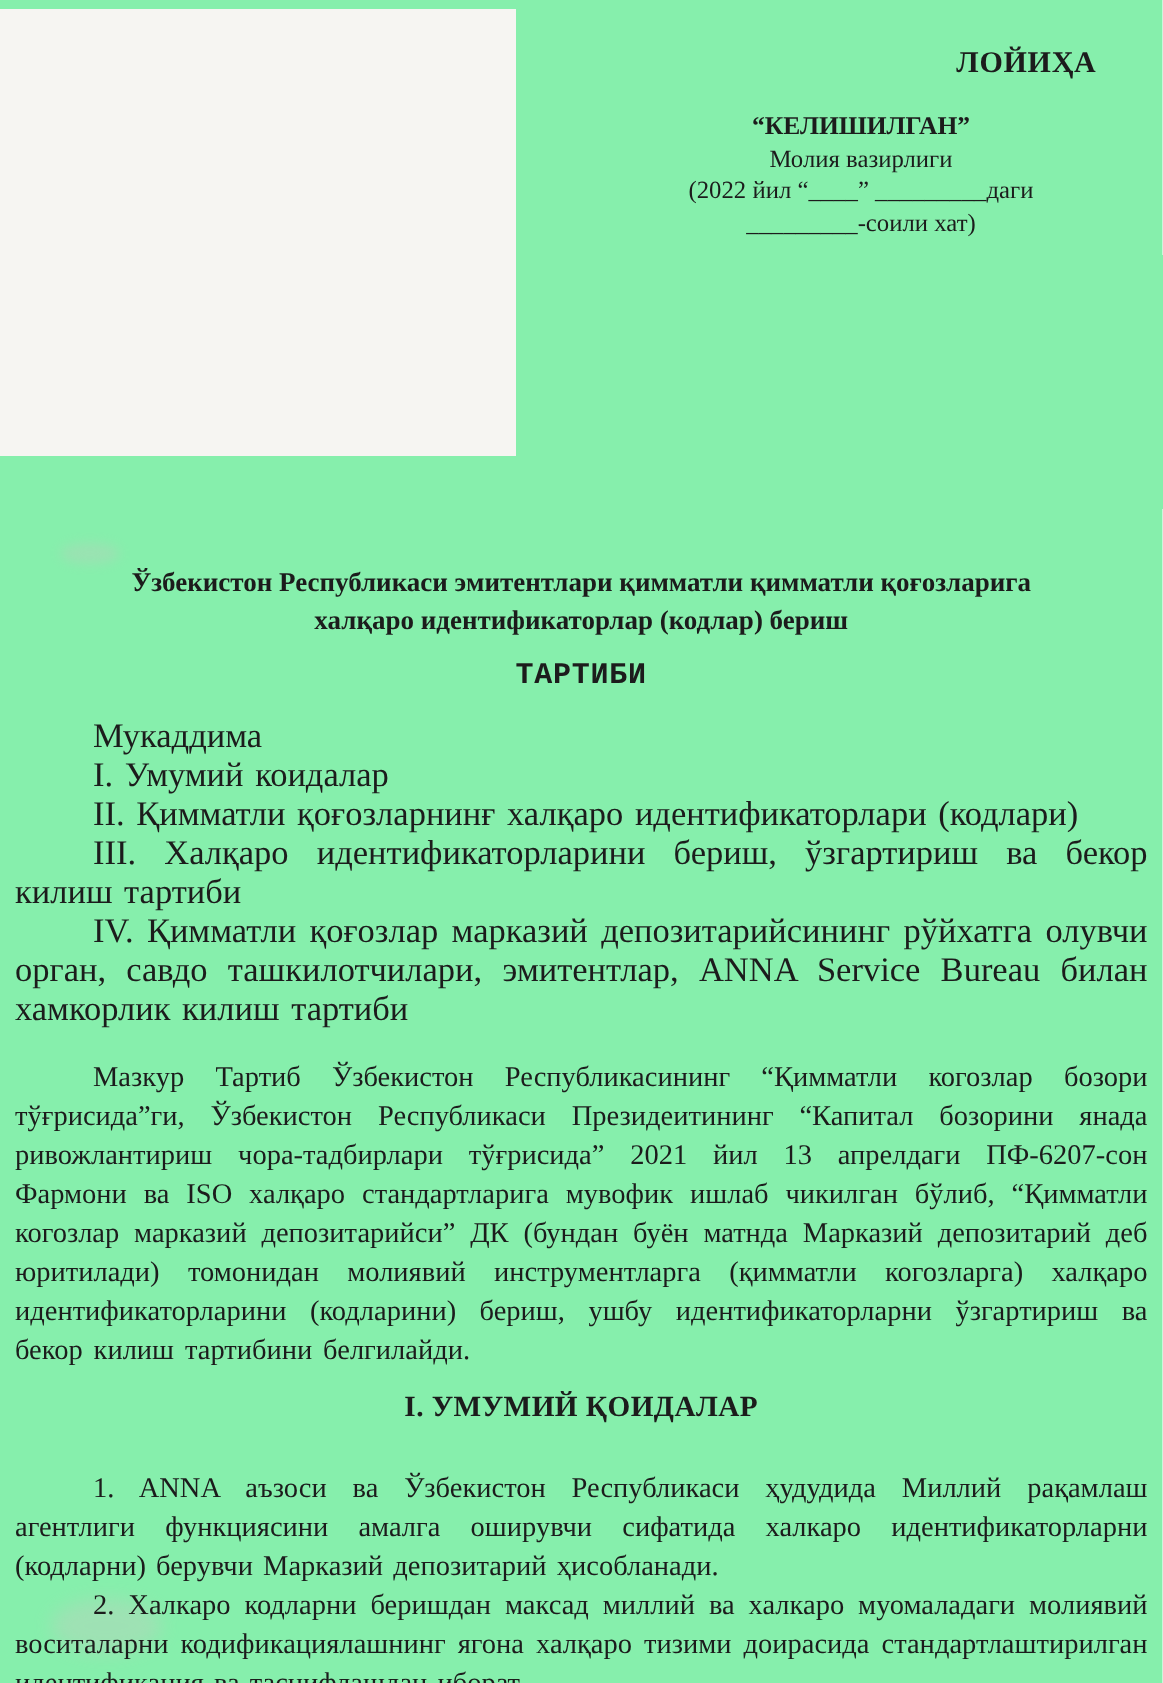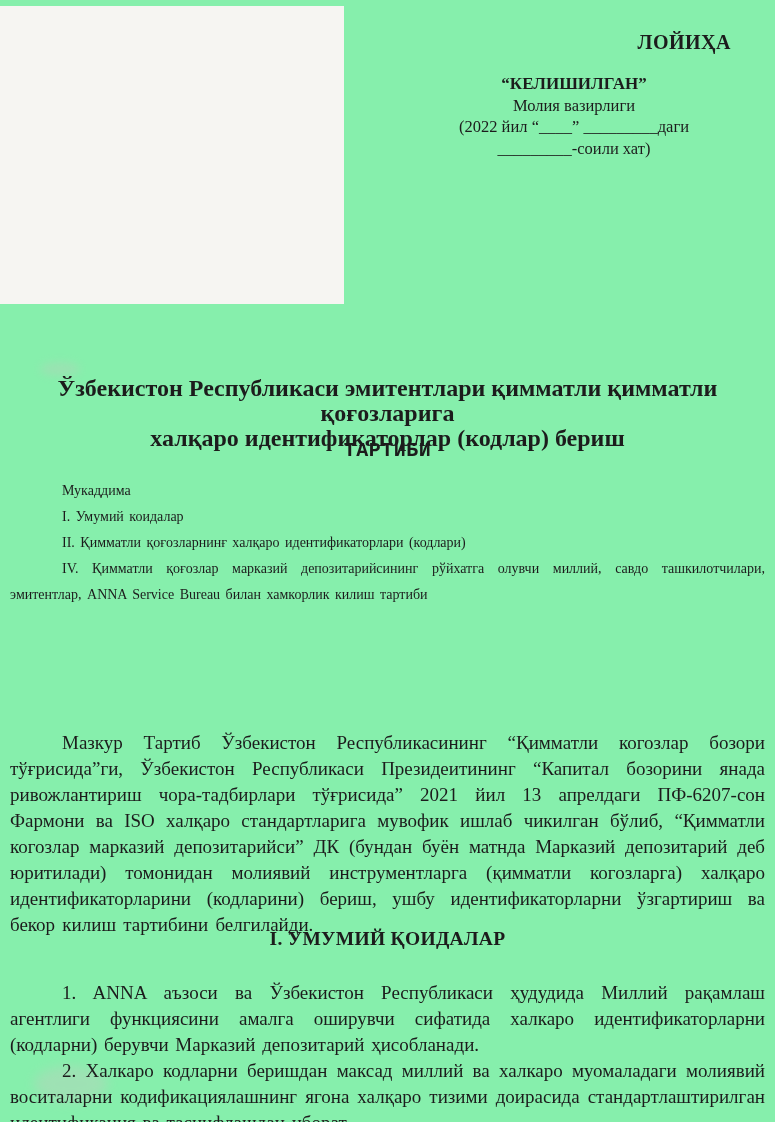--- a/index.html
+++ b/index.html
@@ -37,37 +37,37 @@
   }
 
   .approval-block {
     position: absolute; top: 73px; left: 390px; width: 368px;
     text-align: center; font-size: 16.5px; line-height: 21.5px;
   }
   .approval-agreed { font-weight: 700; font-size: 17px; }
 
   .title-block {
     position: absolute; top: 376px; left: 10px; width: 755px;
-    text-align: center; font-weight: 700; font-size: 24px; line-height: 25px;
+    text-align: center; font-weight: 700; font-size: 18px; line-height: 25px;
   }
 
   .subtitle {
     position: absolute; top: 439px; left: 10px; width: 755px;
     text-align: center; font-weight: 700; font-size: 20px; letter-spacing: .5px; font-family: Liberation Mono, monospace;
   }
 
   .toc-block {
     position: absolute; top: 478px; left: 10px; width: 755px;
-    font-size: 14px; line-height: 26px;
+    font-size: 23px; line-height: 26px;
   }
   .toc-block p { text-indent: 52px; text-align: justify; word-spacing: 2px; }
 
   .preamble-block {
     position: absolute; top: 706px; left: 10px; width: 755px;
-    font-size: 19px; line-height: 26px; margin-top: 24px;
+    font-size: 19px; line-height: 26px;
   }
   .preamble-block p { text-indent: 52px; text-align: justify; word-spacing: 2.5px; }
 
   .section-heading {
     position: absolute; top: 928px; left: 10px; width: 755px;
     text-align: center; font-weight: 700; font-size: 19.5px; letter-spacing: .3px;
   }
 
   .clauses-block {
     position: absolute; top: 980px; left: 10px; width: 755px;
@@ -97,21 +97,22 @@
     <p>Ўзбекистон Республикаси эмитентлари қимматли қимматли қоғозларига</p>
     <p>халқаро идентификаторлар (кодлар) бериш</p>
   </div>
 
   <div class="subtitle">ТАРТИБИ</div>
 
   <div class="toc-block">
     <p>Мукаддима</p>
     <p>I. Умумий коидалар</p>
     <p>II. Қимматли қоғозларнинғ халқаро идентификаторлари (кодлари)</p>
-    <p>IV. Қимматли қоғозлар марказий депозитарийсининг рўйхатга олувчи миллий, савдо ташкилотчилари, эмитентлар, ANNA Service Bureau билан хамкорлик килиш тартиби</p>
+    <p>III. Халқаро идентификаторларини бериш, ўзгартириш ва бекор килиш тартиби</p>
+    <p>IV. Қимматли қоғозлар марказий депозитарийсининг рўйхатга олувчи орган, савдо ташкилотчилари, эмитентлар, ANNA Service Bureau билан хамкорлик килиш тартиби</p>
   </div>
 
   <div class="preamble-block">
     <p>Мазкур Тартиб Ўзбекистон Республикасининг “Қимматли когозлар бозори тўғрисида”ги, Ўзбекистон Республикаси Президеитининг “Капитал бозорини янада ривожлантириш чора-тадбирлари тўғрисида” 2021 йил 13 апрелдаги ПФ-6207-сон Фармони ва ISO халқаро стандартларига мувофик ишлаб чикилган бўлиб, “Қимматли когозлар марказий депозитарийси” ДК (бундан буён матнда Марказий депозитарий деб юритилади) томонидан молиявий инструментларга (қимматли когозларга) халқаро идентификаторларини (кодларини) бериш, ушбу идентификаторларни ўзгартириш ва бекор килиш тартибини белгилайди.</p>
   </div>
 
   <div class="section-heading">I. УМУМИЙ ҚОИДАЛАР</div>
 
   <div class="clauses-block">
     <p>1. ANNA аъзоси ва Ўзбекистон Республикаси ҳудудида Миллий рақамлаш агентлиги функциясини амалга оширувчи сифатида халкаро идентификаторларни (кодларни) берувчи Марказий депозитарий ҳисобланади.</p>

